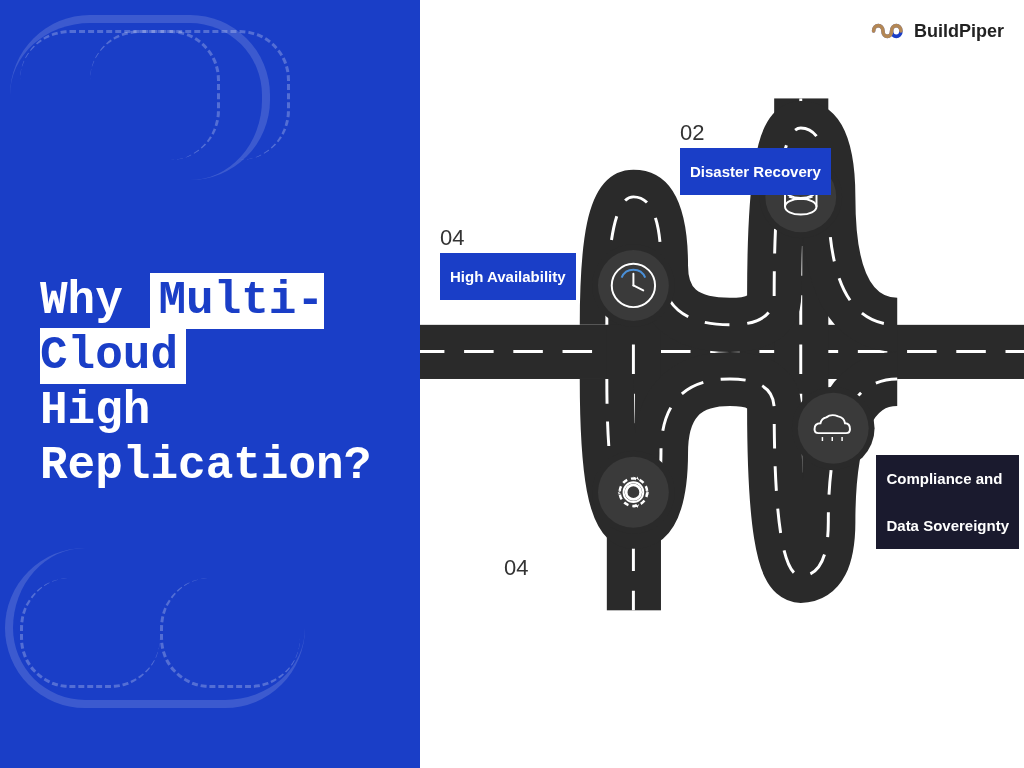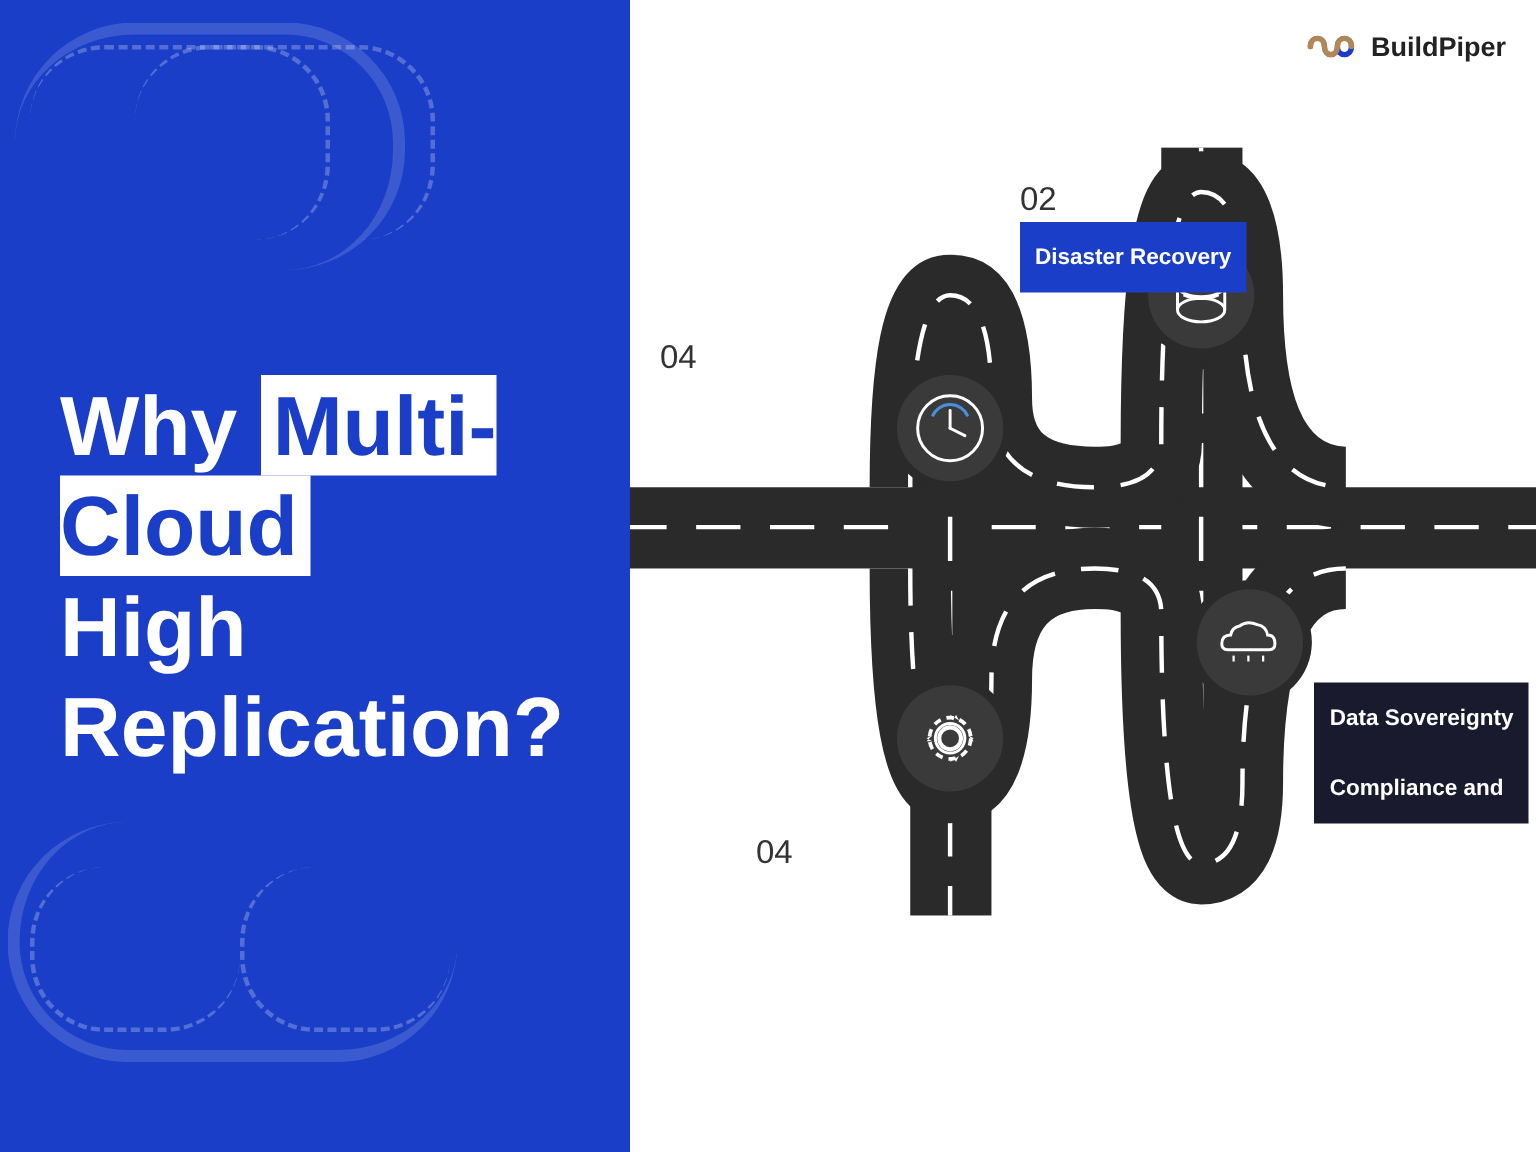--- a/index.html
+++ b/index.html
@@ -25,23 +25,24 @@
     }
 
     .left-panel-content {
       position: relative;
       z-index: 10;
       padding: 0 40px;
     }
 
     .main-title {
       color: white;
-      font-size: 56px;
+      font-size: 46px;
       font-weight: 800;
       line-height: 1.2;
+      font-family: Liberation Mono, monospace;
     }
 
     .highlight-box {
       background: white;
       color: #1a3ec7;
       padding: 2px 8px;
       display: inline;
     }
 
     
@@ -279,29 +280,30 @@
     <path d="M228 500 L224 498 L228 502 L224 502 L228 500Z" fill="white"></path>
     <circle cx="212" cy="500" r="8" fill="none" stroke="white" stroke-width="1.5"></circle>
 
     <circle cx="212" cy="500" r="14" fill="none" stroke="white" stroke-width="2.5" stroke-dasharray="5,4"></circle>
     <circle cx="212" cy="500" r="7" fill="none" stroke="white" stroke-width="2"></circle>
 
   </svg>
 
   <div class="label-area label-01">
     <div class="item-number">04</div>
+    <div class="item-label bg-blue">High Availability</div>
   </div>
 
   <div class="label-area label-02">
     <div class="item-number">02</div>
     <div class="item-label bg-blue">Disaster Recovery</div>
   </div>
 
   <div class="label-area label-03">
+    <div class="item-label bg-dark">Compliance and</div>
     <div class="item-label bg-dark">Data Sovereignty</div>
-    <div class="item-label bg-dark">Compliance and</div>
   </div>
 
   <div class="label-area label-04">
     <div class="item-number">04</div>
   </div>
 
 </div>
 
 </body></html>

